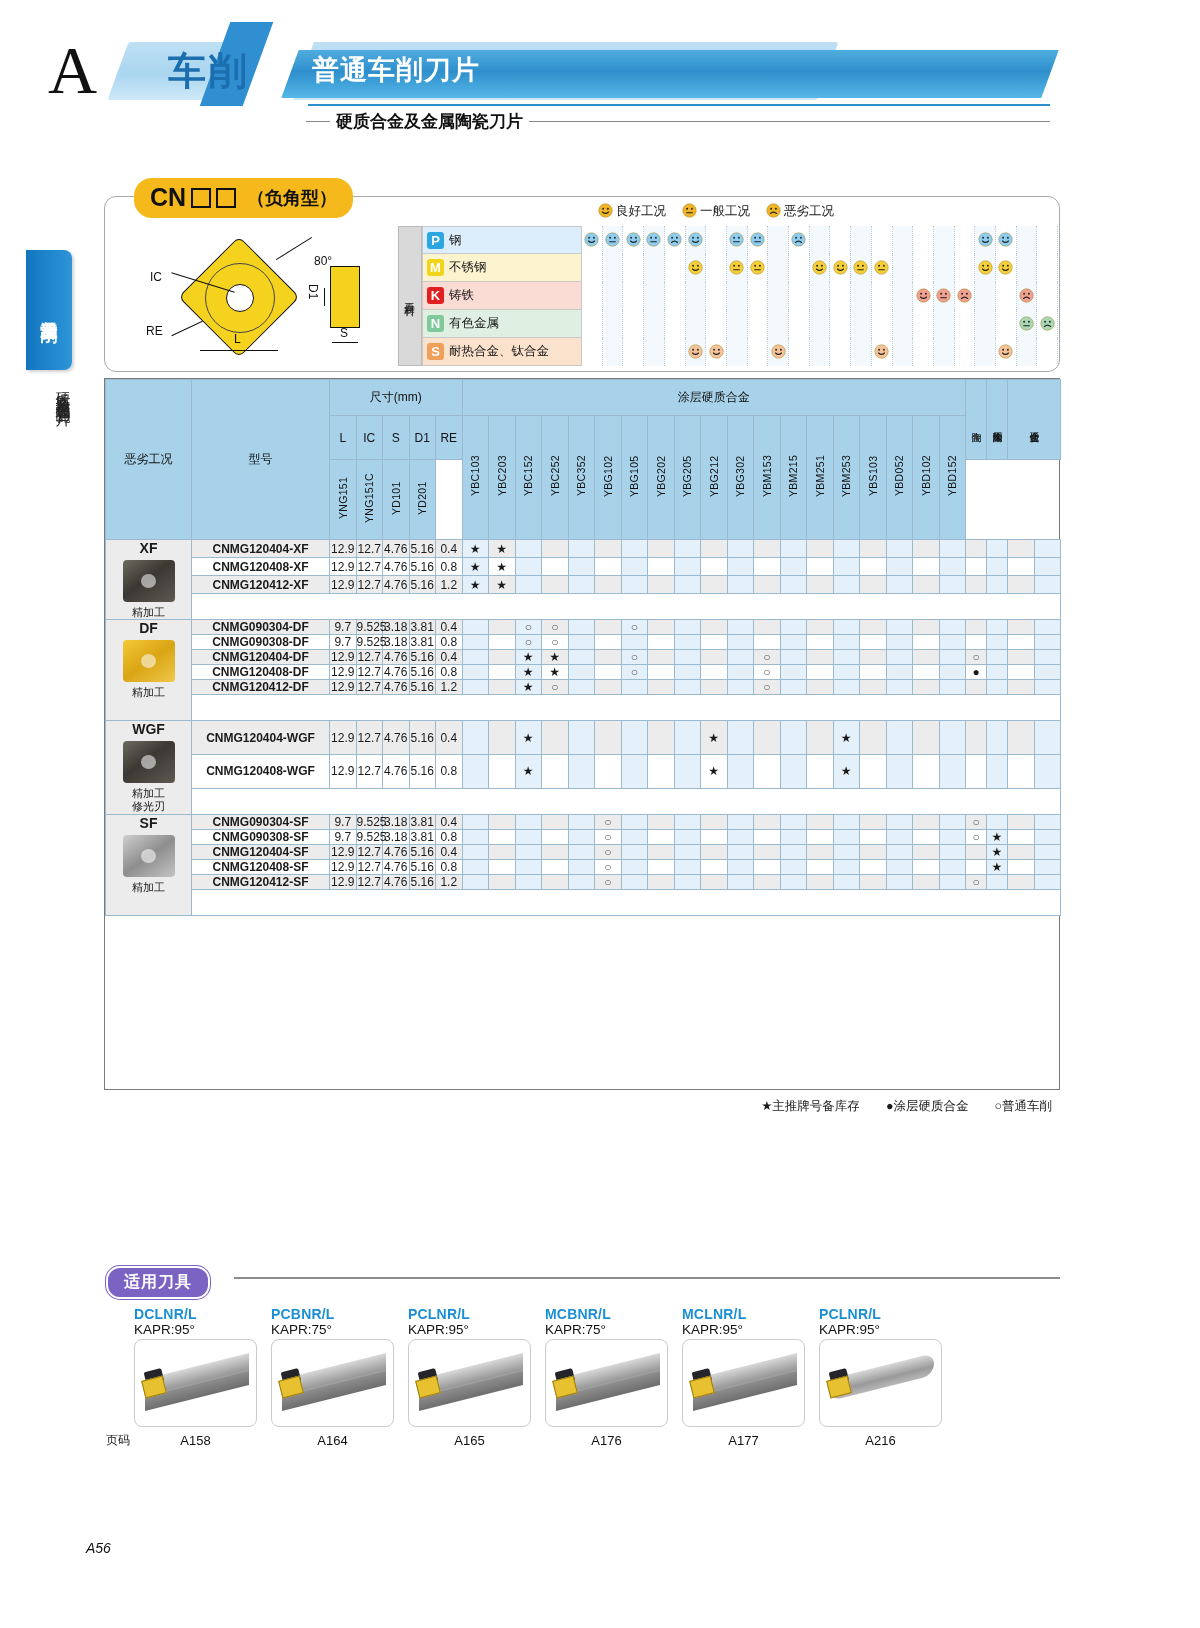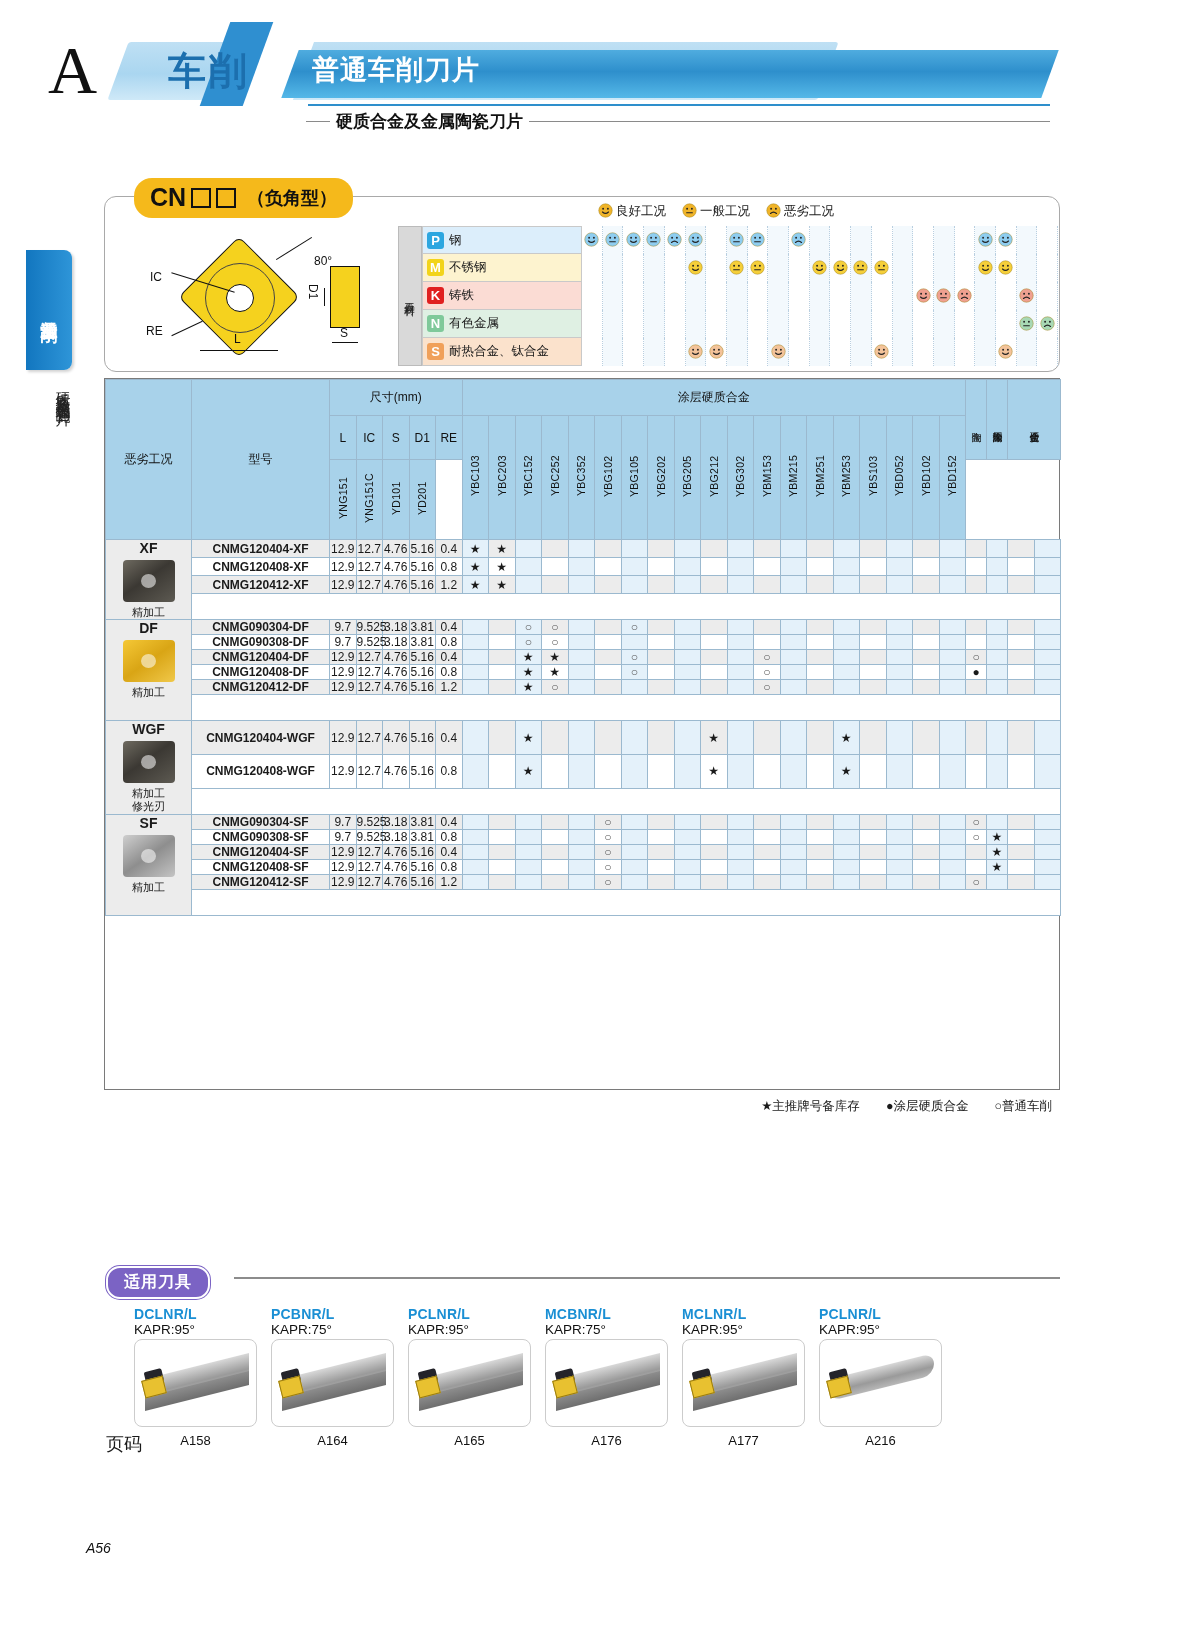--- a/index.html
+++ b/index.html
@@ -271,21 +271,21 @@
   .tipdark {
     position:absolute; left:10px; top:30px; width:18px; height:14px;
     background:#24242a; border-radius:2px;
     transform:rotate(-14deg);
   }
   .hold-page {
     margin-top:6px; width:123px; text-align:center;
     font-size:13px; color:#111;
   }
   .page-label {
-    position:absolute; left:2px; top:152px; font-size:18px;
+    position:absolute; left:2px; top:152px; font-size:12px;
   }
 
   
   #footer {
     position:absolute; left:86px; top:1540px;
     font-size:14px; font-style:italic; color:#111;
   }
 </style>
 </head>
 <body>

